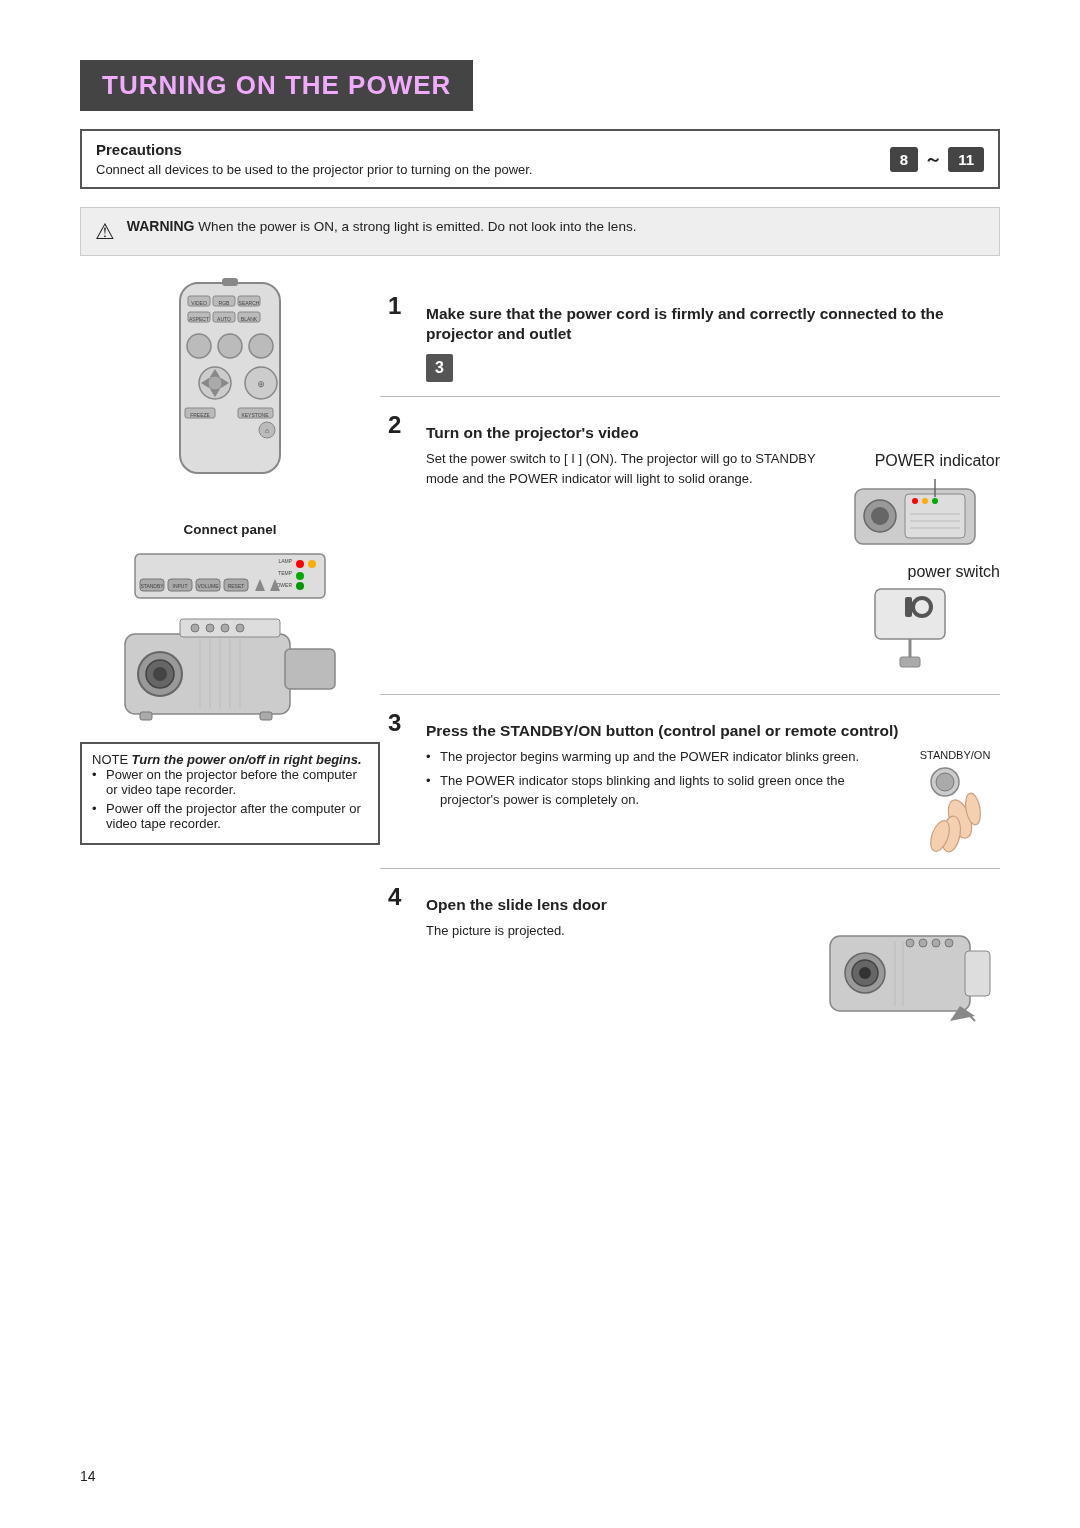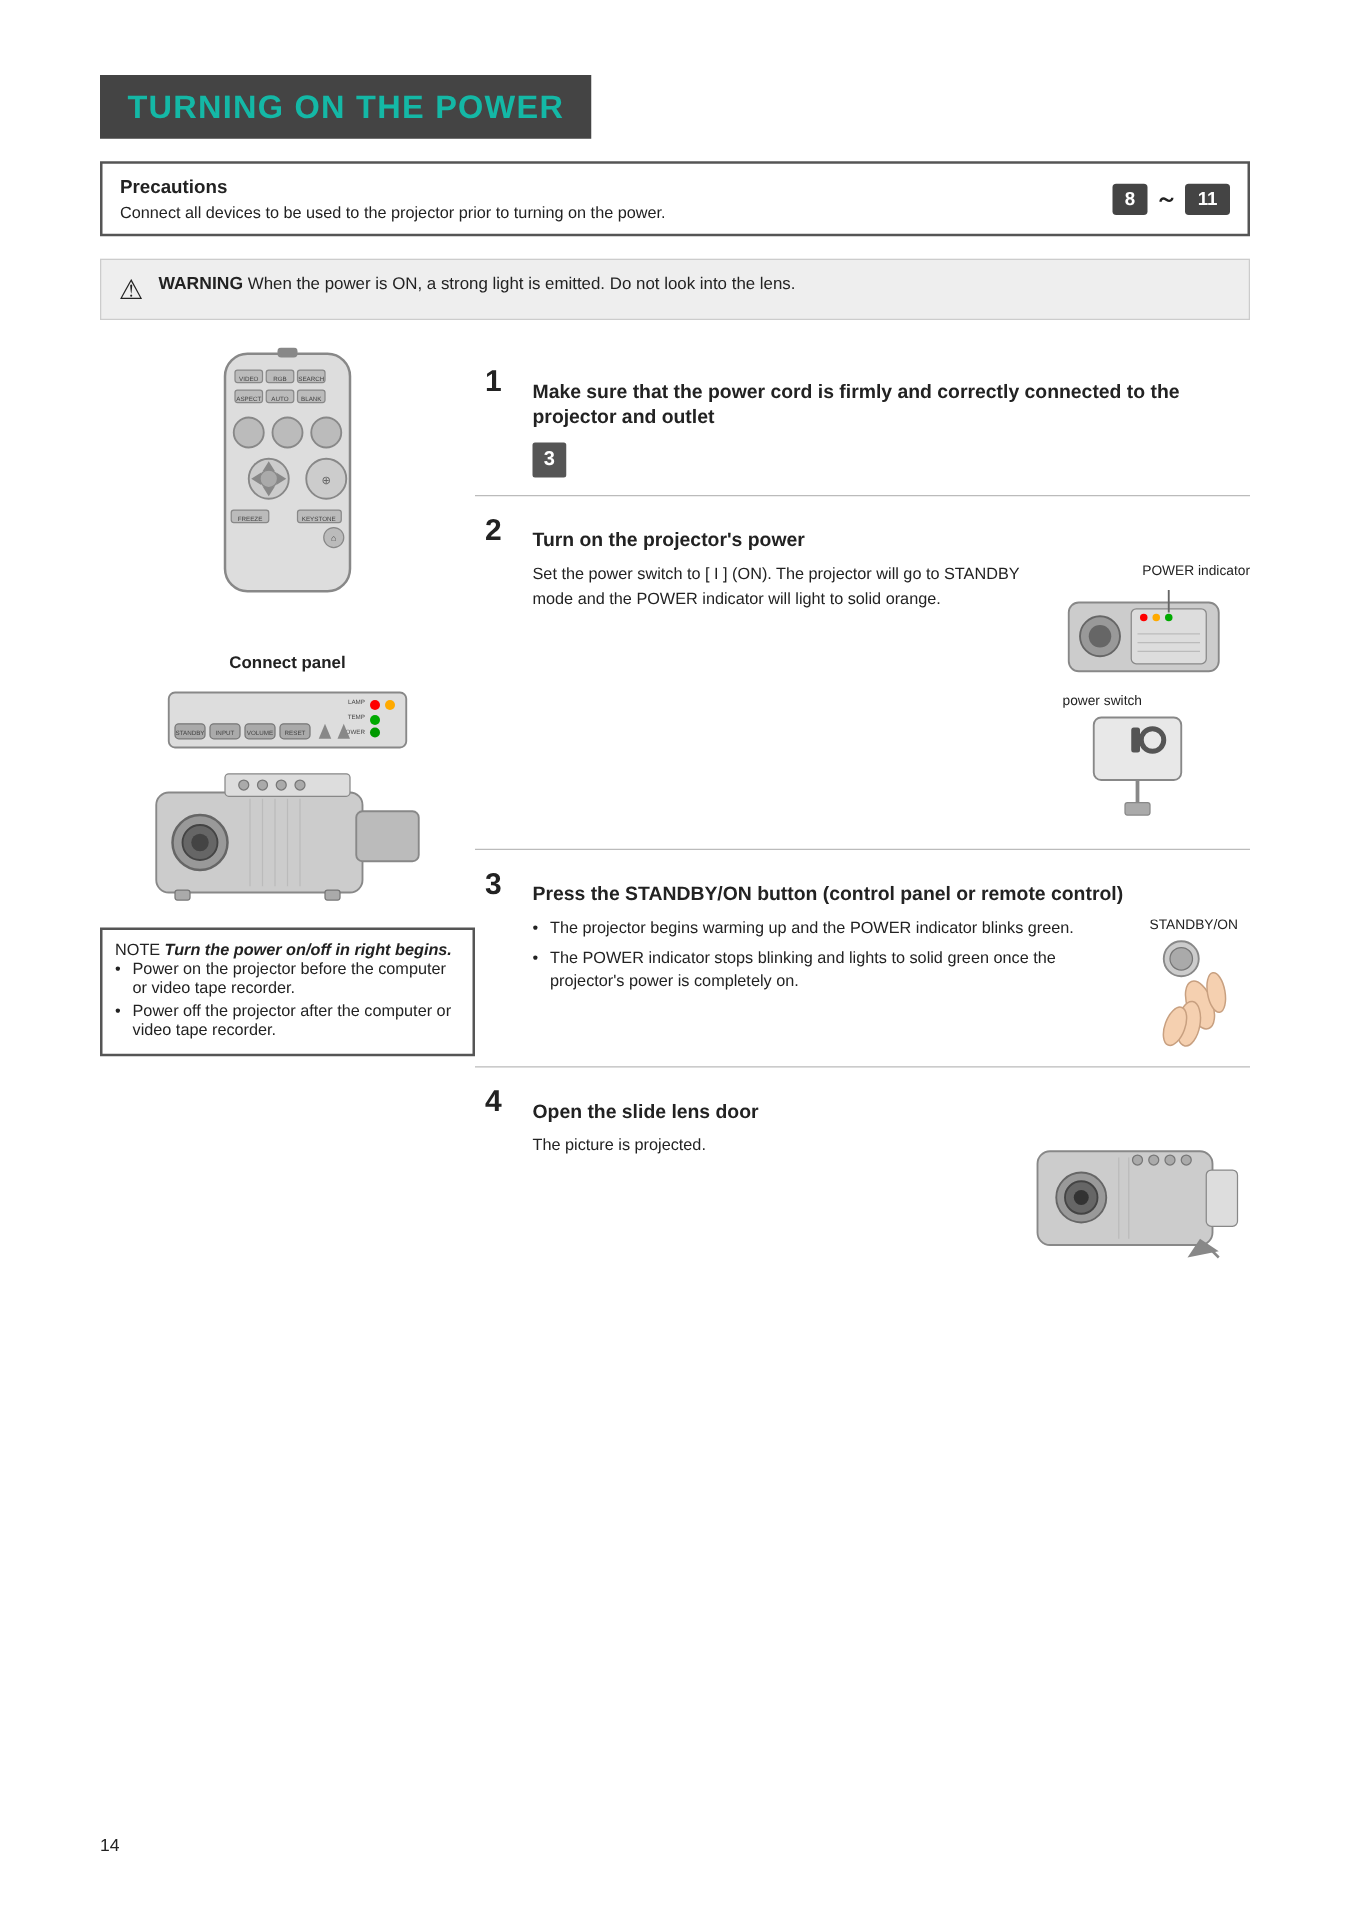--- a/index.html
+++ b/index.html
@@ -13,21 +13,21 @@
     }
     .page {
       width: 1080px;
       min-height: 1528px;
       padding: 60px 80px 60px 80px;
       position: relative;
     }
     
     .page-title {
       background: #444;
-      color: #14b8a6;
+      color: #f0abfc;
       font-size: 26px;
       font-weight: bold;
       padding: 10px 22px;
       display: inline-block;
       margin-bottom: 18px;
       letter-spacing: 1px;
     }
     
     .precautions-box {
       border: 2px solid #555;
@@ -189,22 +189,22 @@
     .svg-remote { display: block; }
     
     .step2-img-col {
       display: flex;
       flex-direction: column;
       align-items: flex-end;
       gap: 6px;
       min-width: 170px;
     }
     .power-indicator-label {
-      font-size: 11px;
-      text-align: left;
+      font-size: 16px;
+      text-align: right;
     }
     
     .standby-label {
       font-size: 11px;
       text-align: right;
     }
   </style>
 </head>
 <body>
 
@@ -354,21 +354,21 @@
           <span class="step-title">Make sure that the power cord is firmly and correctly connected to the projector and outlet</span>
         </div>
         <div class="step-body">
           <span class="step-badge">3</span>
         </div>
       </div>
 
       <div class="step-section">
         <div class="step-header">
           <span class="step-number">2</span>
-          <span class="step-title">Turn on the projector's power</span>
+          <span class="step-title">Turn on the projector's video</span>
         </div>
         <div class="step-body">
           <div class="step-inner">
             <div class="step-text">Set the power switch to [ I ] (ON). The projector will go to STANDBY mode and the POWER indicator will light to solid orange.</div>
             <div class="step2-img-col">
               <div class="power-indicator-label">POWER indicator</div>
 
               <svg width="150" height="75" viewBox="0 0 150 75">
                 <rect x="5" y="10" width="120" height="55" rx="8" fill="#ccc" stroke="#888" stroke-width="1.5"></rect>
                 <circle cx="30" cy="37" r="16" fill="#999" stroke="#666" stroke-width="1.5"></circle>

